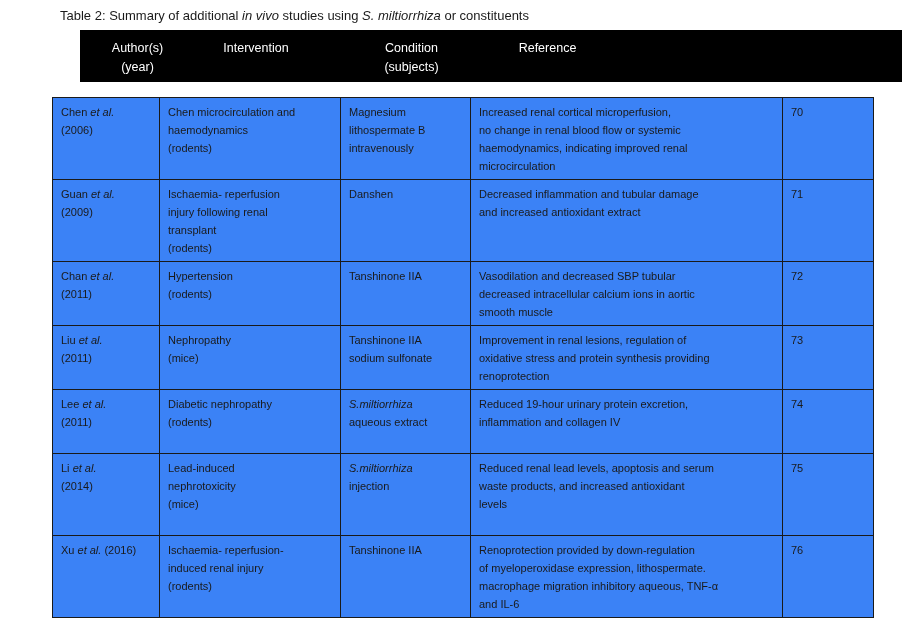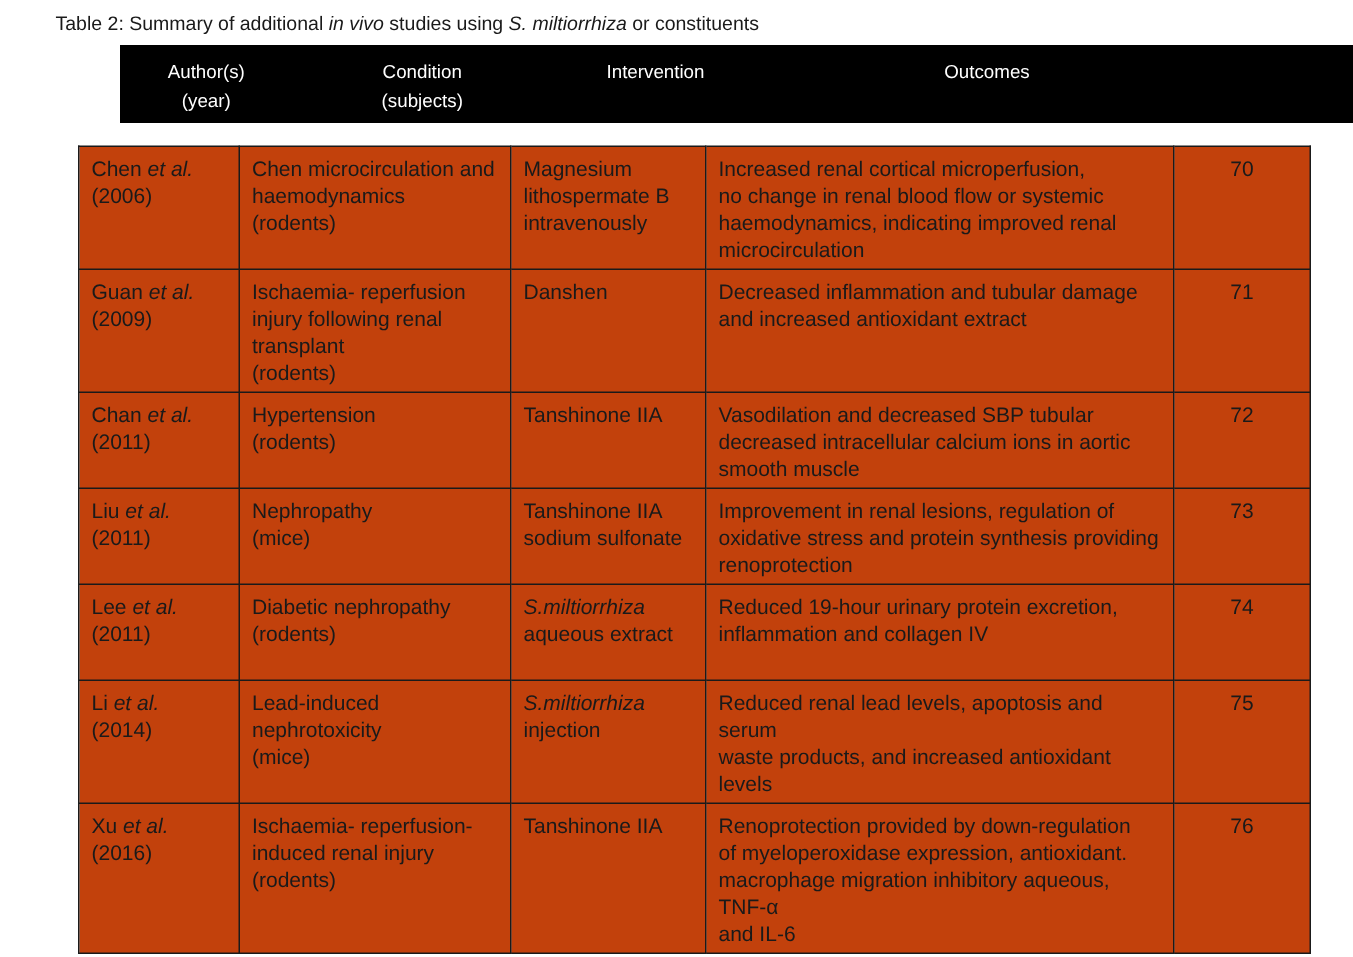--- a/index.html
+++ b/index.html
@@ -5,21 +5,21 @@
   html,body{margin:0;padding:0;background:#ffffff;}
   .page{
     position:relative;
     width:902px;height:638px;
     background:#fff;
     font-family:"Liberation Sans", sans-serif;
     color:#1a1a1a;
     overflow:hidden;
   }
   .caption{
-    position:absolute;left:37px;top:7px;
+    position:absolute;left:60px;top:7px;
     font-size:13px;line-height:17px;
     white-space:nowrap;
   }
   
   .header-band{
     position:absolute;left:48px;top:30px;
     width:829px;height:52px;
     background:var(--header-bg,#000);
     box-sizing:border-box;
     display:flex;
@@ -46,53 +46,53 @@
   }
   table.grid col.c0{width:107px}
   table.grid col.c1{width:181px}
   table.grid col.c2{width:130px}
   table.grid col.c3{width:312px}
   table.grid col.c4{width:91px}
   table.grid td{
     border:1px solid var(--border,#1a1a1a);
     vertical-align:top;
     padding:5px 8px 4px 8px;
-    font-size:14px;line-height:18px;
+    font-size:11px;line-height:18px;
     box-sizing:border-box;
-    background:#c2410c;
-  }
-  table.grid td.ref{text-align:center;}
+    background:#3b82f6;
+  }
+  table.grid td.ref{}
   tbody tr:nth-child(1){height:78px}
   tbody tr:nth-child(2){height:80px}
   tbody tr:nth-child(3){height:64px}
   tbody tr:nth-child(4){height:64px}
   tbody tr:nth-child(5){height:64px}
   tbody tr:nth-child(6){height:82px}
   tbody tr:nth-child(7){height:74px}
 </style>
 </head>
 <body>
 
 <div class="page">
   <div class="caption">Table 2: Summary of additional <i>in vivo</i> studies using <i>S. miltiorrhiza</i> or constituents</div>
 
   <div class="header-band" id="header-band">
       <div class="hcell c0">
         <div>Author(s)</div>
         <div>(year)</div>
       </div>
+      <div class="hcell c2">
+        <div>Intervention</div>
+      </div>
       <div class="hcell c1">
         <div>Condition</div>
         <div>(subjects)</div>
       </div>
-      <div class="hcell c2">
-        <div>Intervention</div>
-      </div>
-      <div class="hcell c3">
-        <div>Outcomes</div>
+      <div class="hcell c4">
+        <div>Reference</div>
       </div>
     </div>
 
   <table class="grid">
     <colgroup>
       <col class="c0">
         <col class="c1">
         <col class="c2">
         <col class="c3">
         <col class="c4">
@@ -239,21 +239,21 @@
           <td>
             <div>Ischaemia- reperfusion-</div>
             <div>induced renal injury</div>
             <div>(rodents)</div>
           </td>
           <td>
             <div>Tanshinone IIA</div>
           </td>
           <td>
             <div>Renoprotection provided by down-regulation</div>
-            <div>of myeloperoxidase expression, antioxidant.</div>
+            <div>of myeloperoxidase expression, lithospermate.</div>
             <div>macrophage migration inhibitory aqueous, TNF-α</div>
             <div>and IL-6</div>
           </td>
           <td class="ref">
             <div>76</div>
           </td>
         </tr>
       </tbody>
   </table>
 </div>

